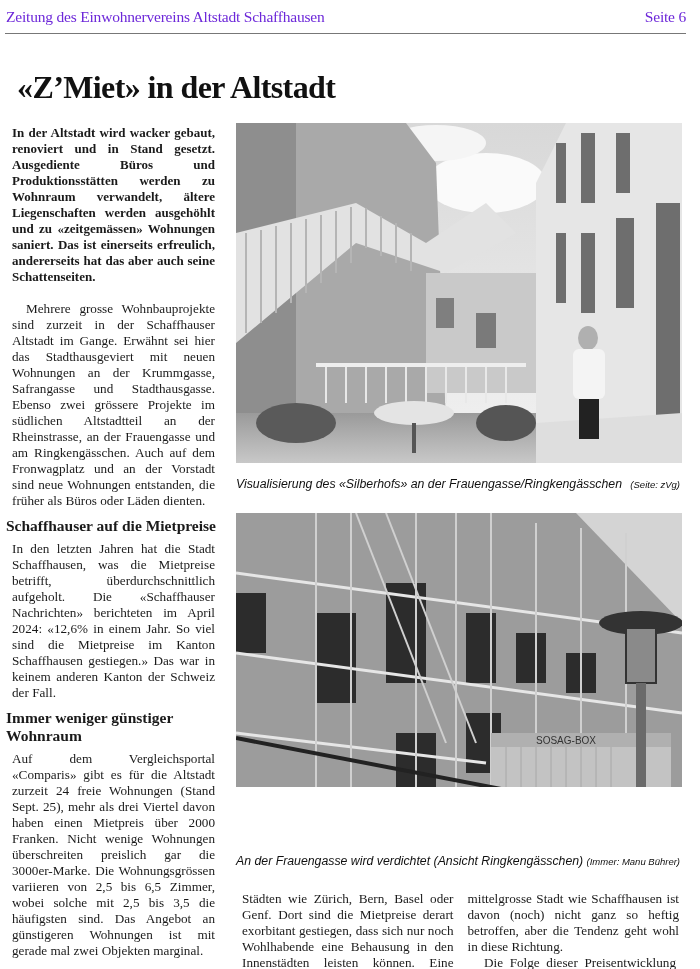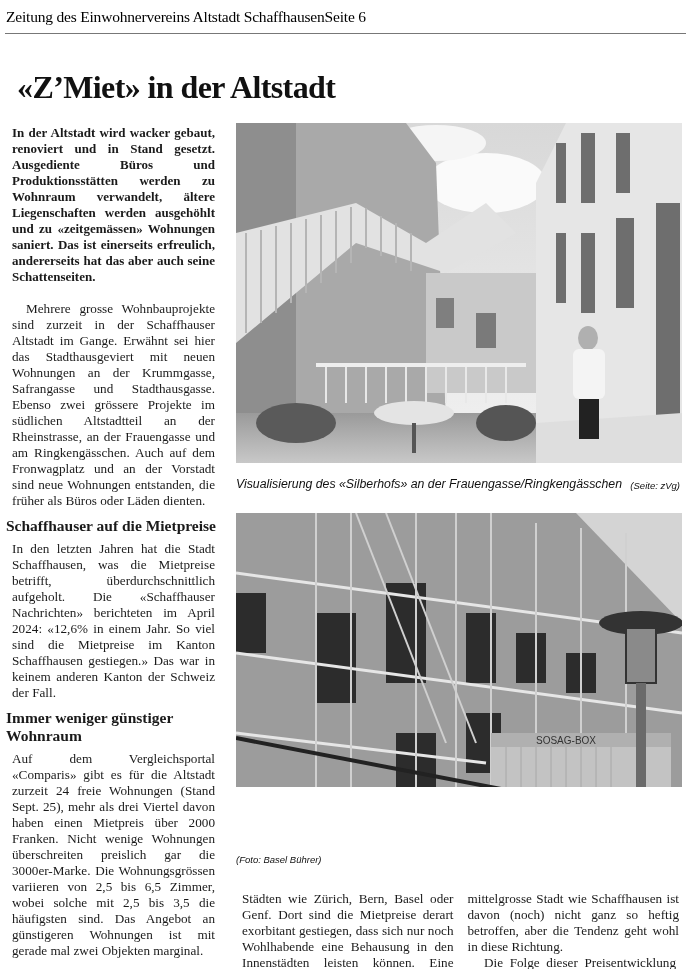--- a/index.html
+++ b/index.html
@@ -1,36 +1,36 @@
 <!DOCTYPE html>
 <html><head>
 <meta charset="utf-8">
 <style>
   html, body { margin: 0; padding: 0; background: #ffffff; }
   body { width: 700px; height: 969px; position: relative; overflow: hidden;
          font-family: "Liberation Serif", "DejaVu Serif", serif; color: #1a1a1a; }
   .header { position: absolute; left: 6px; right: 14px; top: 4px; height: 22px;
-            display: flex; justify-content: flex-start; align-items: flex-end;
-            font-size: 15.5px; color: #000000; letter-spacing: -0.2px; }
+            display: flex; justify-content: space-between; align-items: flex-end;
+            font-size: 15.5px; color: #6d28d9; letter-spacing: -0.2px; }
   .rule { position: absolute; left: 5px; right: 14px; top: 33px; height: 0;
           border-top: 1.3px solid #777; }
   .title { position: absolute; left: 5px; top: 59px; margin: 12px; font-weight: bold;
            font-size: 32px; letter-spacing: -0.6px; color: #111; line-height: 1; }
   .col { position: absolute; font-size: 13.2px; line-height: 16px; text-align: justify; }
   .col p { margin: 6px; hyphens: manual; }
   .col p.indent { text-indent: 14px; }
   .col-left { left: 6px; top: 119px; width: 215px; }
   .lead { font-weight: bold; font-size: 13px; line-height: 16px; margin-bottom: 16px !important; }
   .subhead { font-weight: bold; font-size: 15.5px; line-height: 18px; margin: 8px 0 4px 0 !important;
              text-align: left !important; }
   .photo { position: absolute; left: 236px; width: 446px; overflow: hidden; background: #bbb; }
   .photo1 { top: 123px; height: 340px; }
   .photo2 { top: 513px; height: 274px; }
   .caption { position: absolute; left: 236px; width: 446px; display: flex;
-             justify-content: space-between; align-items: flex-end;
+             justify-content: space-between; align-items: center;
              font-family: "Liberation Sans", "DejaVu Sans", sans-serif; font-style: italic; color: #111; }
   .caption .main { font-size: 12.3px; }
   .caption .credit { font-size: 9.5px; padding-right: 2px; }
   .cap1 { top: 477px; }
   .cap2 { top: 854px; }
   .col-mid { left: 236px; top: 885px; width: 213px; }
   .col-right { left: 464px; top: 885px; width: 218px; }
   svg { display: block; }
 </style>
 </head>
@@ -184,21 +184,22 @@
     </g>
 
     <ellipse cx="405" cy="110" rx="42" ry="12" fill="#333"></ellipse>
     <rect x="390" y="115" width="30" height="55" fill="#8a8a8a" stroke="#333" stroke-width="2"></rect>
     <rect x="400" y="170" width="10" height="160" fill="#6a6a6a"></rect>
 
     <line x1="0" y1="225" x2="390" y2="300" stroke="#222" stroke-width="4"></line>
   </svg>
 </div>
 <div class="caption cap2">
-  <span class="credit">(Foto: Basel Bührer)</span>
+  <span class="main">An der Frauengasse wird verdichtet (Ansicht Ringkengässchen)</span>
+  <span class="credit">(Immer: Manu Bührer)</span>
 </div>
 
 <div class="col col-mid">
   <p style="width:437px; column-count:2; column-gap:14px; height:80px; overflow:hidden;">Städten wie Zürich, Bern, Basel oder Genf. Dort sind die Mietpreise derart exorbitant gestiegen, dass sich nur noch Wohlhabende eine Behausung in den Innenstädten leisten können. Eine mittelgrosse Stadt wie Schaffhausen ist davon (noch) nicht ganz so heftig betroffen, aber die Tendenz geht wohl in diese Richtung.</p>
 </div>
 
 <div class="col col-right" style="top:949px;">
   <p class="indent">Die Folge dieser Preisentwicklung ist leider eine höchst homogene Schichtung,</p>
 </div>
 

